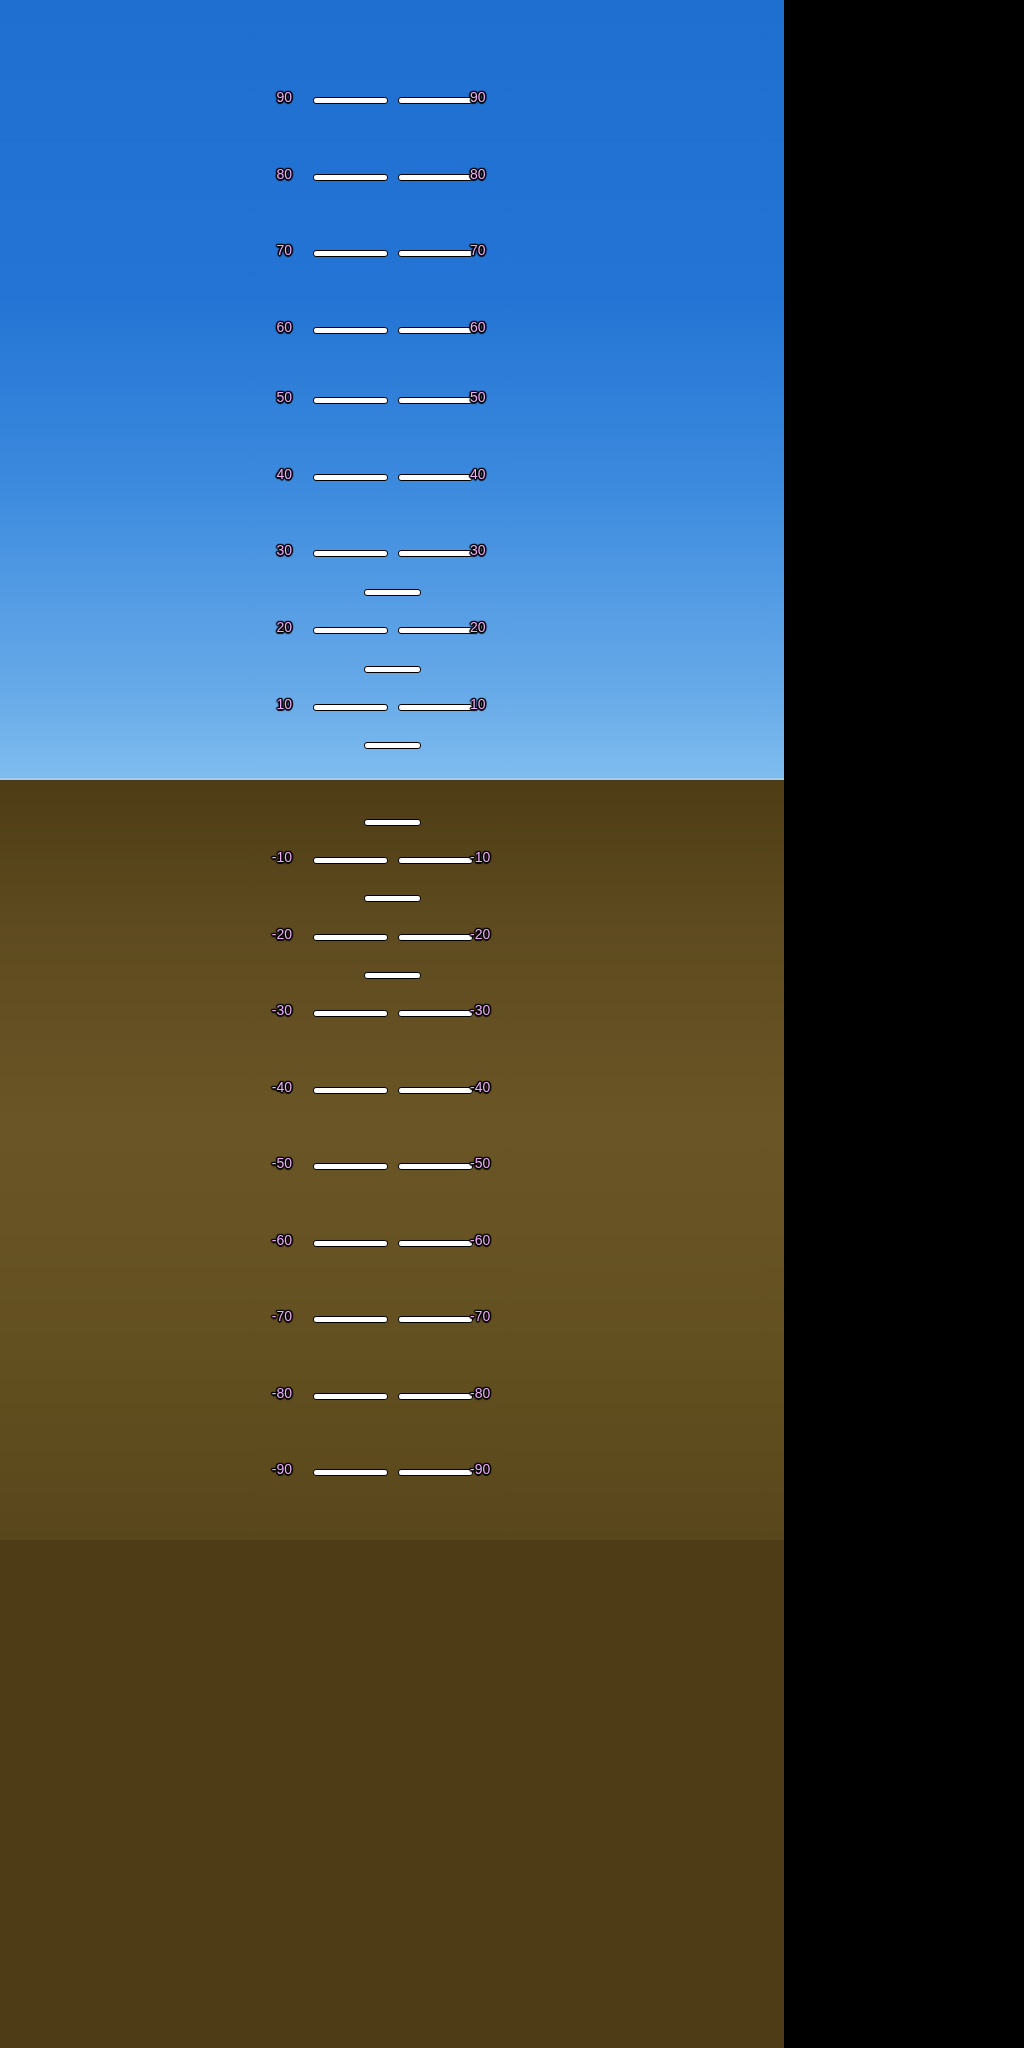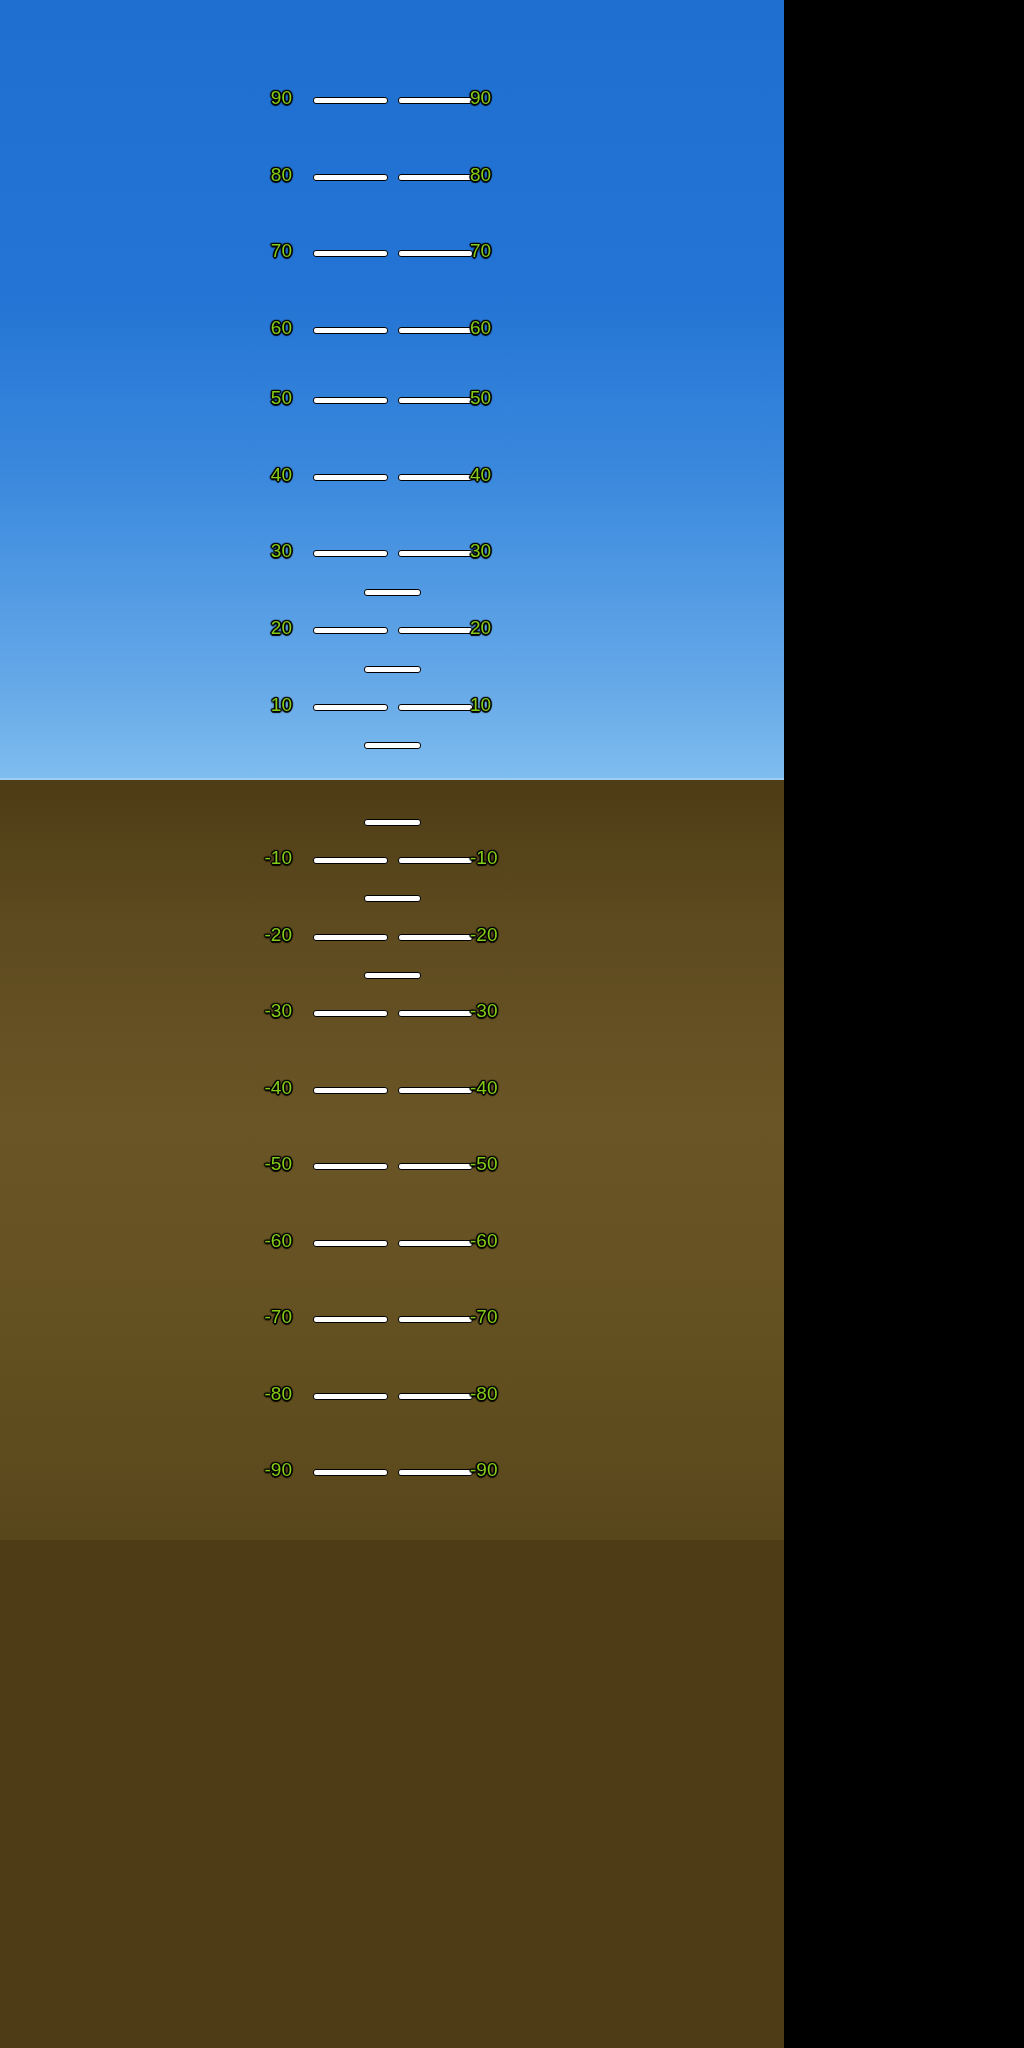--- a/index.html
+++ b/index.html
@@ -78,23 +78,23 @@
     border-radius: 3px;
     box-sizing: content-box;
     top: -3px;
   }
   .bar.full-left  { left: 313px; width: 73px; }
   .bar.full-right { left: 398px; width: 73px; }
   .bar.minor      { left: 364px; width: 55px; }
   .lbl {
     position: absolute;
     top: -12px;
-    font-size: 19px;
+    font-size: 14px;
     line-height: 19px;
-    color: #84cc16;
+    color: #f0abfc;
     font-weight: 400;
     text-shadow:
       -1.5px 0 1px #000, 1.5px 0 1px #000,
       0 -1.5px 1px #000, 0 1.5px 1px #000,
       -1px -1px 1px #000, 1px 1px 1px #000,
       -1px 1px 1px #000, 1px -1px 1px #000;
     white-space: nowrap;
   }
   .lbl.left  { right: 492px; text-align: right; }
   .lbl.right { left: 470px;  text-align: left; }

